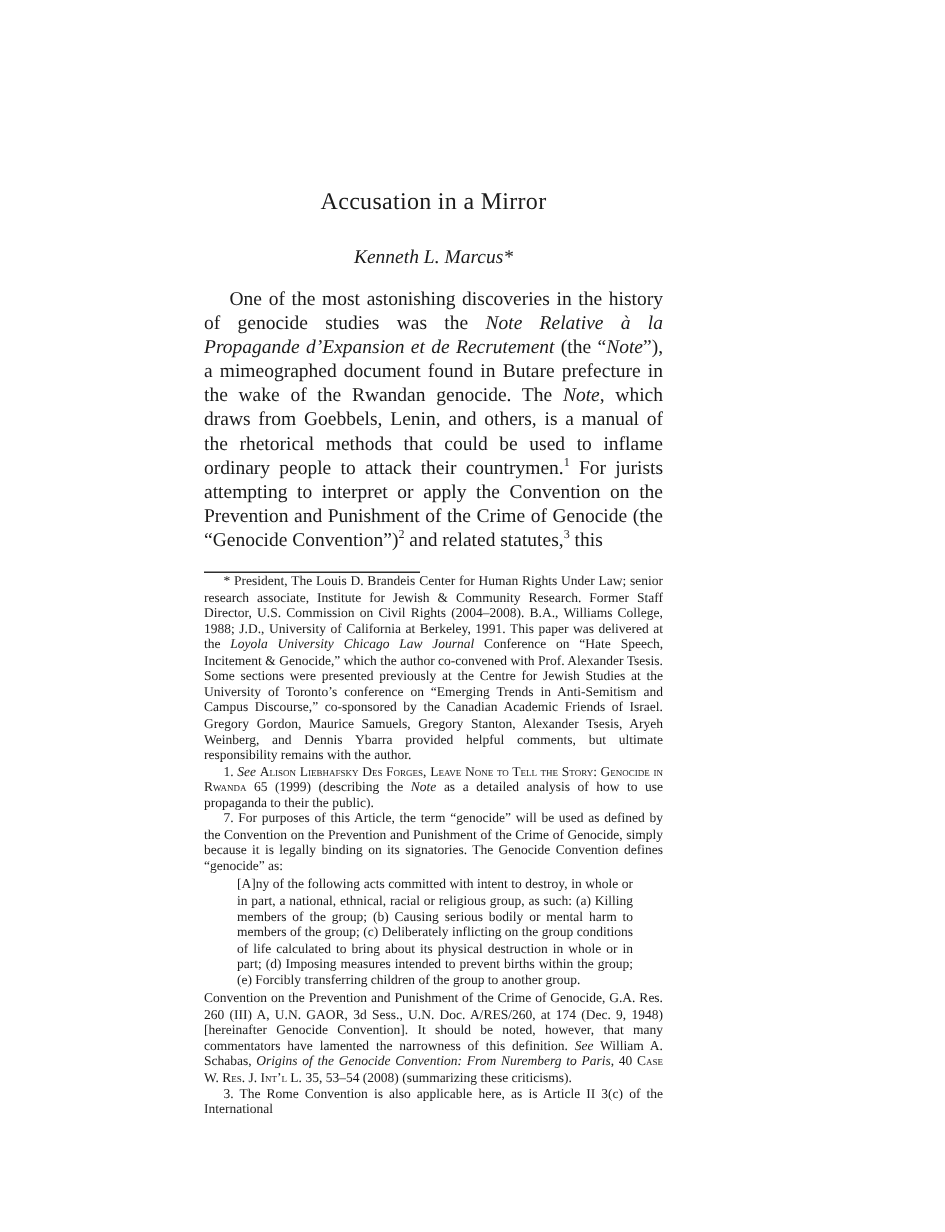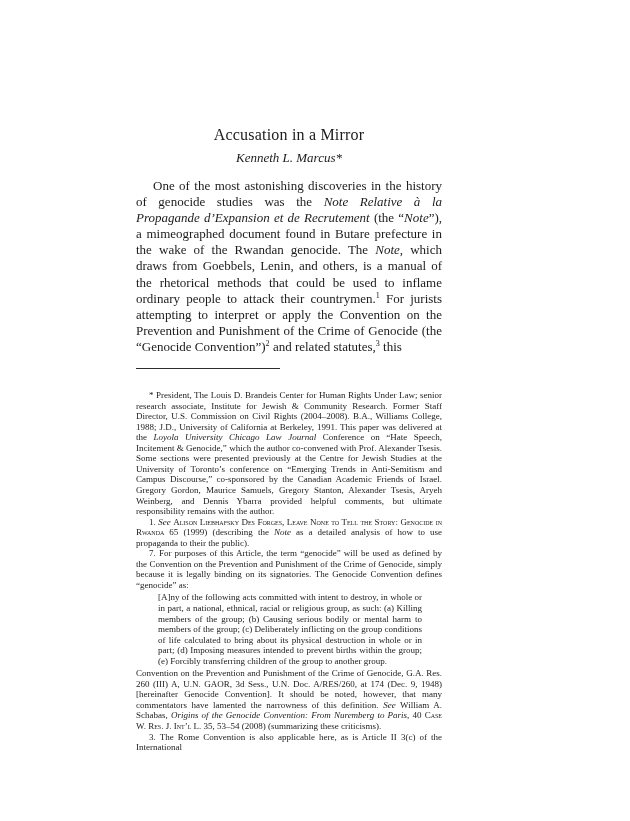--- a/index.html
+++ b/index.html
@@ -18,21 +18,21 @@
     font-size: 16px;
     font-weight: normal;
     text-align: center;
     margin: 0;
     letter-spacing: 0.2px;
   }
   .author {
     font-size: 13px;
     font-style: italic;
     text-align: center;
-    margin-top: 6px;
+    margin-top: 19px;
   }
   .heading {
     font-size: 13px;
     text-align: center;
     margin-top: 17px;
   }
   .heading .sc-title {
     font-variant: small-caps;
     margin-left: 8px;
   }
@@ -43,21 +43,21 @@
     margin: 12px 0 0 0;
     text-indent: 17px;
   }
   .fn-rule {
     width: 144px;
     height: 1px;
     background: #2e2e2e;
     margin-top: 13px;
   }
   .footnotes {
-    margin-top: 21px;
+    margin-top: 0;
     font-size: 9px;
     line-height: 10.55px;
     text-align: justify;
   }
   .fn { margin: 0; text-indent: 13px; }
   .fn-quote { margin: 2px 20px 2px 22px; text-indent: 0; }
   .fn-flush { text-indent: 0; }
   .run-i { font-style: italic; }
   .run-sc { font-variant: small-caps; }
   .run-sup { vertical-align: super; font-size: 0.62em; line-height: 0; }

